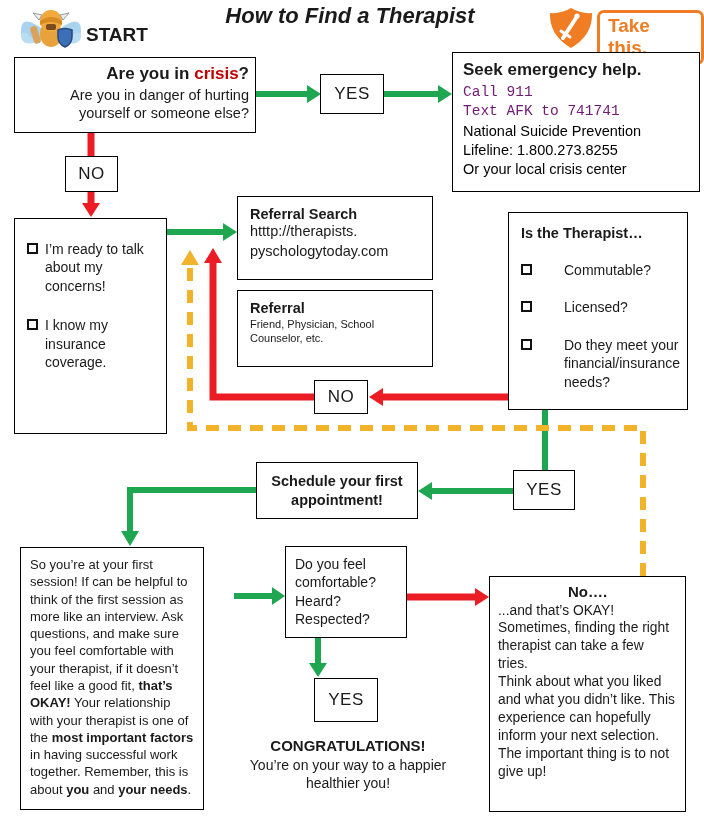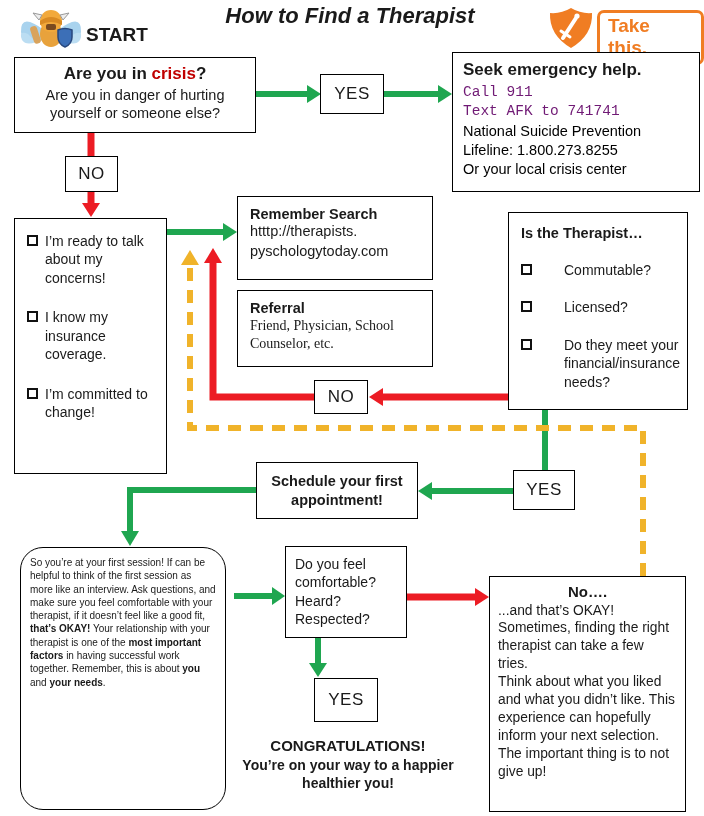--- a/index.html
+++ b/index.html
@@ -23,61 +23,61 @@
   .mascot{position:absolute;left:16px;top:4px;z-index:2;}
   .tt-shield{position:absolute;left:548px;top:7px;z-index:2;}
   .tt-bubble{position:absolute;left:597px;top:10px;z-index:2;border:3px solid var(--brand_orange);
              border-radius:7px;padding:2px 8px 3px;font-size:19px;font-weight:bold;color:var(--brand_orange);
              background:#fff;}
   .tt-bubble .tail{position:absolute;left:-4px;bottom:-9px;width:13px;height:13px;background:#fff;
              border-left:3px solid var(--brand_orange);border-bottom:3px solid var(--brand_orange);
              transform:rotate(25deg) skewX(18deg);}
 
   
-  .crisis{left:14px;top:57px;width:242px;height:76px;text-align:center;padding:6px 6px;}
+  .crisis{left:14px;top:57px;width:242px;height:76px;text-align:right;padding:6px 6px;}
   .crisis .t{font-size:17px;font-weight:bold;}
   .crisis .t .hl{color:var(--crisis_red);}
   .crisis .b{font-size:14.5px;line-height:1.25;margin-top:2px;}
 
   .emergency{left:452px;top:52px;width:248px;height:140px;padding:7px 10px;}
   .emergency .t{font-size:17px;font-weight:bold;margin-bottom:3px;}
   .emergency .ln{font-size:14.5px;line-height:1.33;}
 
-  .checklist{left:14px;top:218px;width:153px;height:256px;padding:13px 10px 8px 12px;}
+  .checklist{left:14px;top:218px;width:153px;height:216px;padding:21px 10px 8px 12px;}
   .chk-item{display:flex;gap:7px;font-size:14px;line-height:1.32;margin-bottom:21px;}
   .cb{display:inline-block;width:11px;height:11px;border:2px solid #111;flex:none;margin-top:3px;}
 
   .internet{left:237px;top:196px;width:196px;height:84px;padding:9px 12px;}
   .internet .t{font-size:14.5px;font-weight:bold;}
   .internet .ln{font-size:14.5px;line-height:1.35;}
 
   .referral{left:237px;top:290px;width:196px;height:77px;padding:9px 12px;}
   .referral .t{font-size:14.5px;font-weight:bold;margin-bottom:1px;}
-  .referral .b{font-size:14px;line-height:1.3;font-family:Liberation Serif, serif;}
+  .referral .b{font-size:11px;line-height:1.3;}
 
   .therapist{left:508px;top:212px;width:180px;height:198px;padding:12px 10px 8px 12px;}
   .therapist .t{font-size:14.5px;font-weight:bold;margin-bottom:20px;}
   .therapist .chk-item{margin-bottom:19px;gap:32px;}
 
   .no-mid{left:314px;top:380px;width:54px;height:34px;}
   .no-top{left:65px;top:156px;width:53px;height:36px;}
   .yes-top{left:320px;top:74px;width:64px;height:40px;}
   .yes-mid{left:513px;top:470px;width:62px;height:40px;}
   .yes-bottom{left:314px;top:678px;width:64px;height:44px;}
 
   .schedule{left:256px;top:462px;width:162px;height:57px;display:flex;align-items:center;justify-content:center;
             text-align:center;font-weight:bold;font-size:14.5px;line-height:1.25;padding:4px;}
 
-  .session{left:20px;top:547px;width:206px;height:263px;padding:8px 9px;font-size:10px;line-height:1.33;border-radius:23px;}
+  .session{left:20px;top:547px;width:184px;height:263px;padding:8px 9px;font-size:13px;line-height:1.33;}
 
   .feel{left:285px;top:546px;width:122px;height:92px;padding:8px 9px;font-size:14px;line-height:1.32;}
 
   .congrats{position:absolute;left:240px;top:737px;width:216px;text-align:center;z-index:2;}
   .congrats .t{font-size:15px;font-weight:bold;margin-bottom:2px;}
-  .congrats .b{font-size:14px;line-height:1.3;font-weight:bold;}
+  .congrats .b{font-size:14px;line-height:1.3;}
 
   .no-result{left:489px;top:576px;width:197px;height:236px;padding:5px 8px;font-size:13.8px;line-height:1.3;}
   .no-result .t{text-align:center;font-weight:bold;font-size:15px;}
 
   .ag{stroke:var(--green);stroke-width:6;fill:none;}
   .ar{stroke:var(--red);stroke-width:7;fill:none;}
   .ay{stroke:var(--yellow);stroke-width:6;fill:none;stroke-dasharray:13 9;}
   .hg{fill:var(--green);} .hr{fill:var(--red);} .hy{fill:var(--yellow);}
 </style>
 </head>
@@ -193,28 +193,24 @@
 
   <div class="box checklist">
     <div class="chk-item">
         <span class="cb"></span>
         <span>I’m ready to talk about my concerns!</span>
       </div>
     <div class="chk-item">
         <span class="cb"></span>
         <span>I know my insurance coverage.</span>
       </div>
-    <div class="chk-item">
-        <span class="cb"></span>
-        <span>I’m committed to change!</span>
-      </div>
   </div>
 
   <div class="box internet">
-    <div class="t">Remember Search</div>
+    <div class="t">Referral Search</div>
     <div class="ln">htttp://therapists.</div>
     <div class="ln">pyschologytoday.com</div>
   </div>
 
   <div class="box referral">
     <div class="t">Referral</div>
     <div class="b">Friend, Physician, School Counselor, etc.</div>
   </div>
 
   <div class="box therapist">

